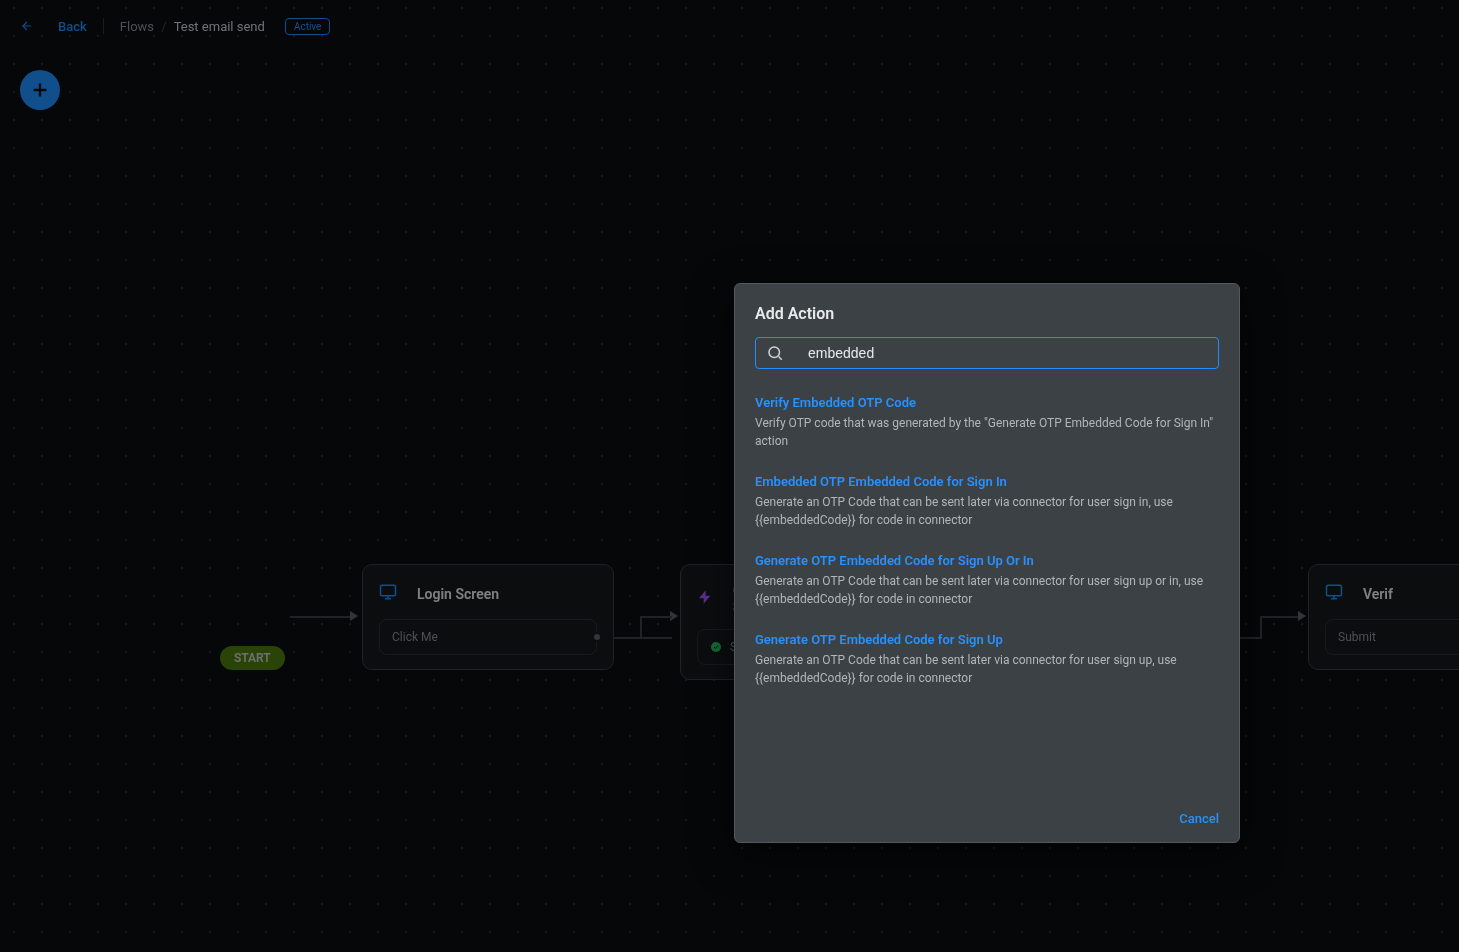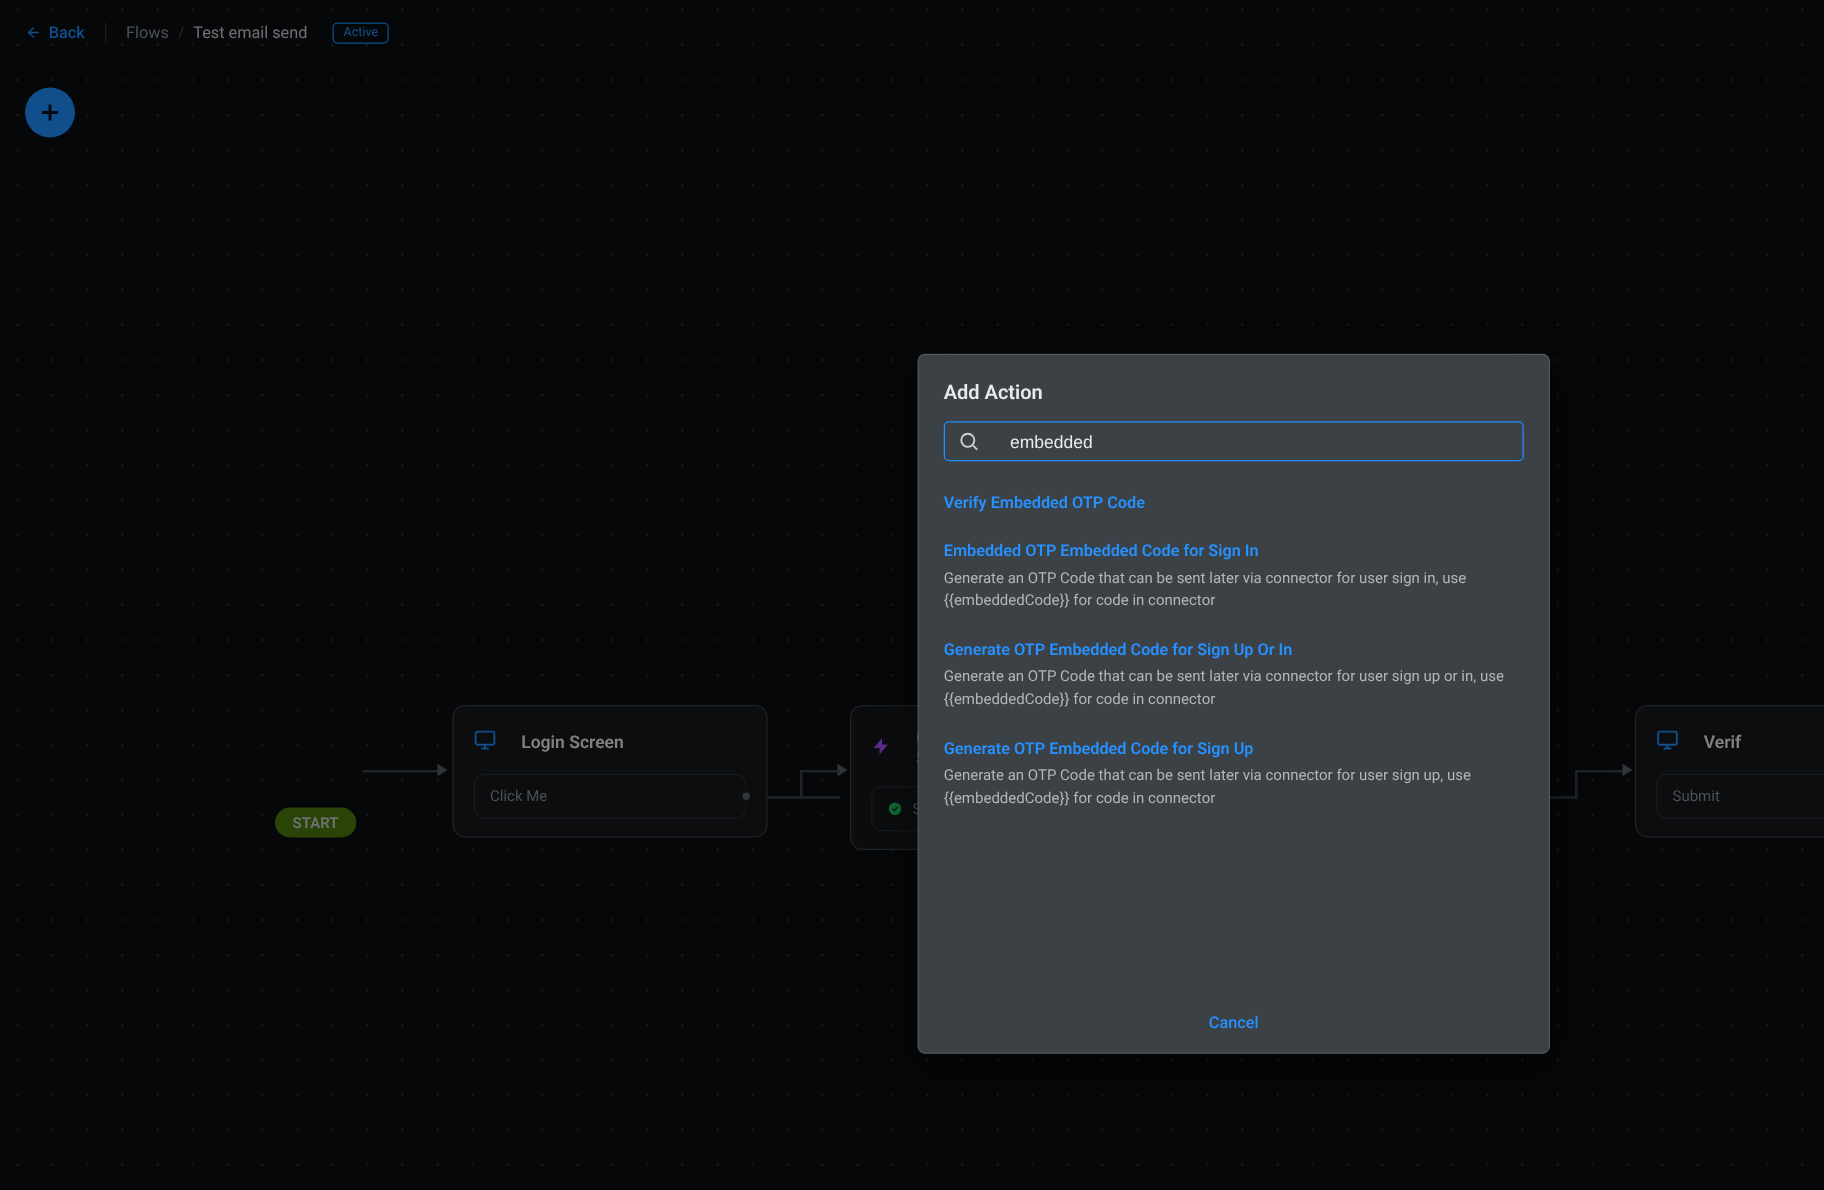--- a/index.html
+++ b/index.html
@@ -53,21 +53,21 @@
     align-items: center;
     gap: 12px;
     padding: 0 20px;
     font-size: 13px;
     z-index: 2;
   }
   .back {
     color: var(--accent);
     display: flex;
     align-items: center;
-    gap: 5px;
+    gap: 24px;
     cursor: pointer;
     font-weight: 500;
   }
   .back svg { width: 14px; height: 14px; }
   .vsep {
     width: 1px;
     height: 16px;
     background: #333;
     margin: 0 4px;
   }
@@ -228,21 +228,21 @@
     font-weight: 600;
     margin-bottom: 4px;
   }
   .action-desc {
     color: #b2b6ba;
     font-size: 12px;
     line-height: 1.5;
   }
   .modal-footer {
     display: flex;
-    justify-content: center;
+    justify-content: flex-end;
     padding: 14px 20px 16px 20px;
   }
   .cancel-btn {
     color: var(--accent-bright);
     font-size: 13px;
     font-weight: 500;
     cursor: pointer;
   }
 </style>
 </head>
@@ -346,20 +346,21 @@
   <div class="modal-search">
     <svg viewBox="0 0 24 24" fill="none" stroke="currentColor" stroke-width="2">
         <circle cx="11" cy="11" r="7"></circle>
         <path d="M21 21l-4.3-4.3"></path>
       </svg>
     <input type="text" value="embedded" placeholder="" style="">
   </div>
   <div class="modal-list">
     <div class="action-item">
       <div class="action-title">Verify Embedded OTP Code</div>
+      <div class="action-desc">Verify OTP code that was generated by the "Generate OTP Embedded Code for Sign In" action</div>
     </div>
     <div class="action-item">
       <div class="action-title">Embedded OTP Embedded Code for Sign In</div>
       <div class="action-desc">Generate an OTP Code that can be sent later via connector for user sign in, use {{embeddedCode}} for code in connector</div>
     </div>
     <div class="action-item">
       <div class="action-title">Generate OTP Embedded Code for Sign Up Or In</div>
       <div class="action-desc">Generate an OTP Code that can be sent later via connector for user sign up or in, use {{embeddedCode}} for code in connector</div>
     </div>
     <div class="action-item">

